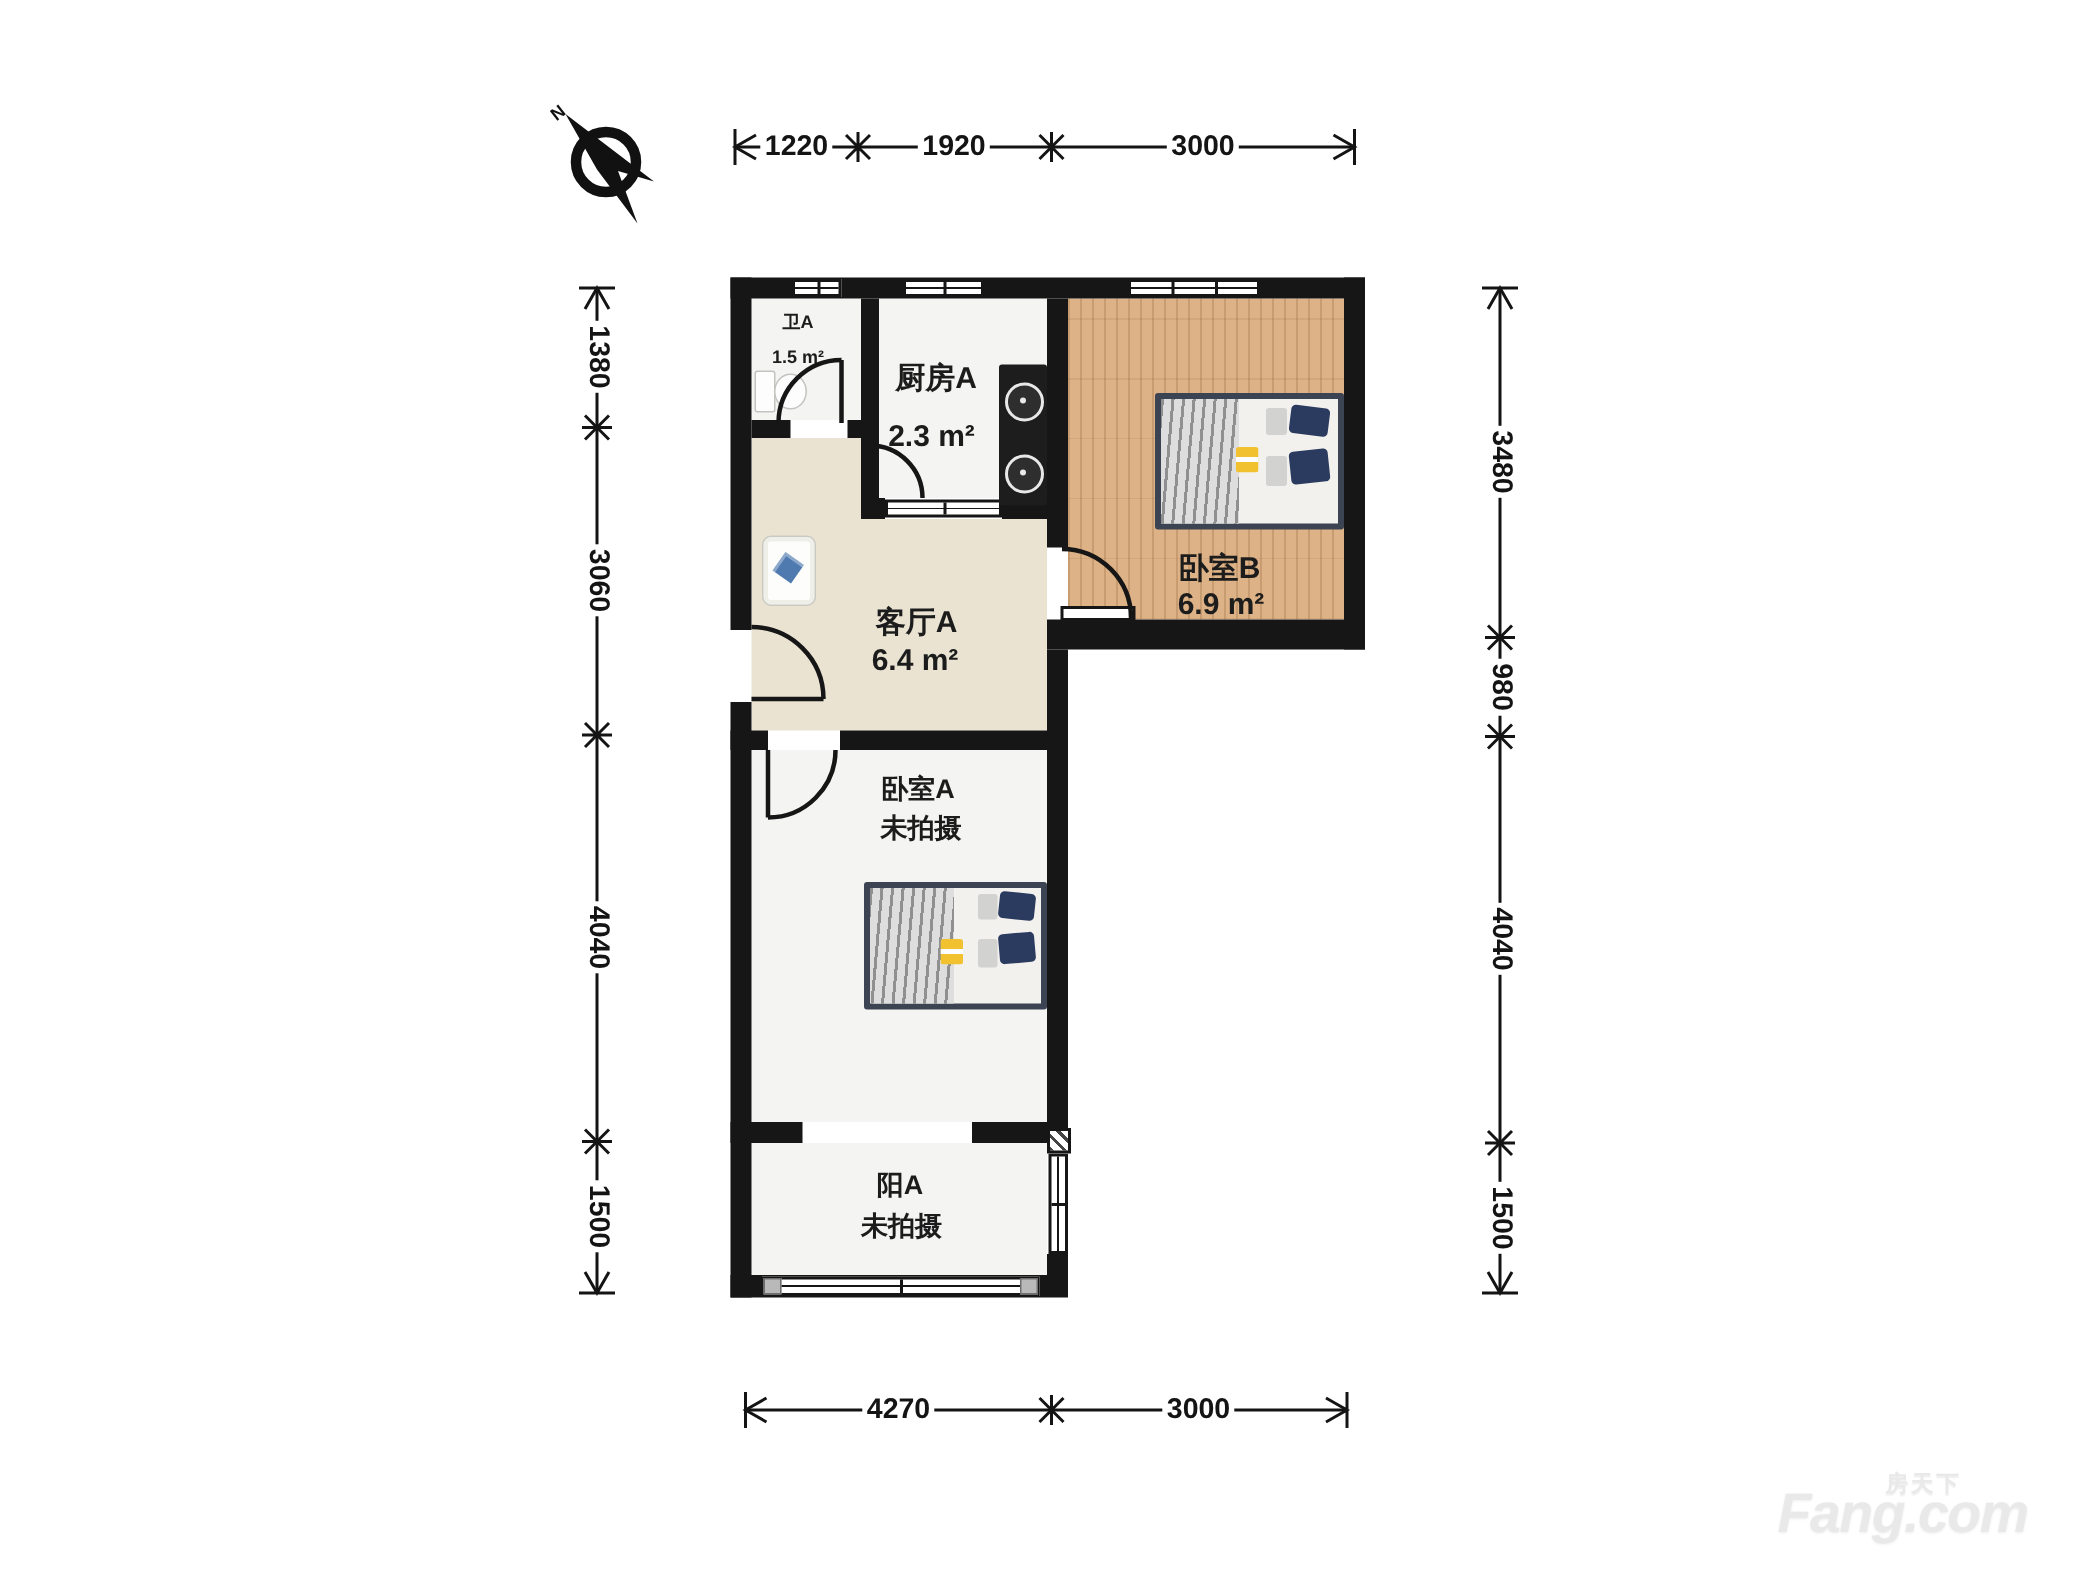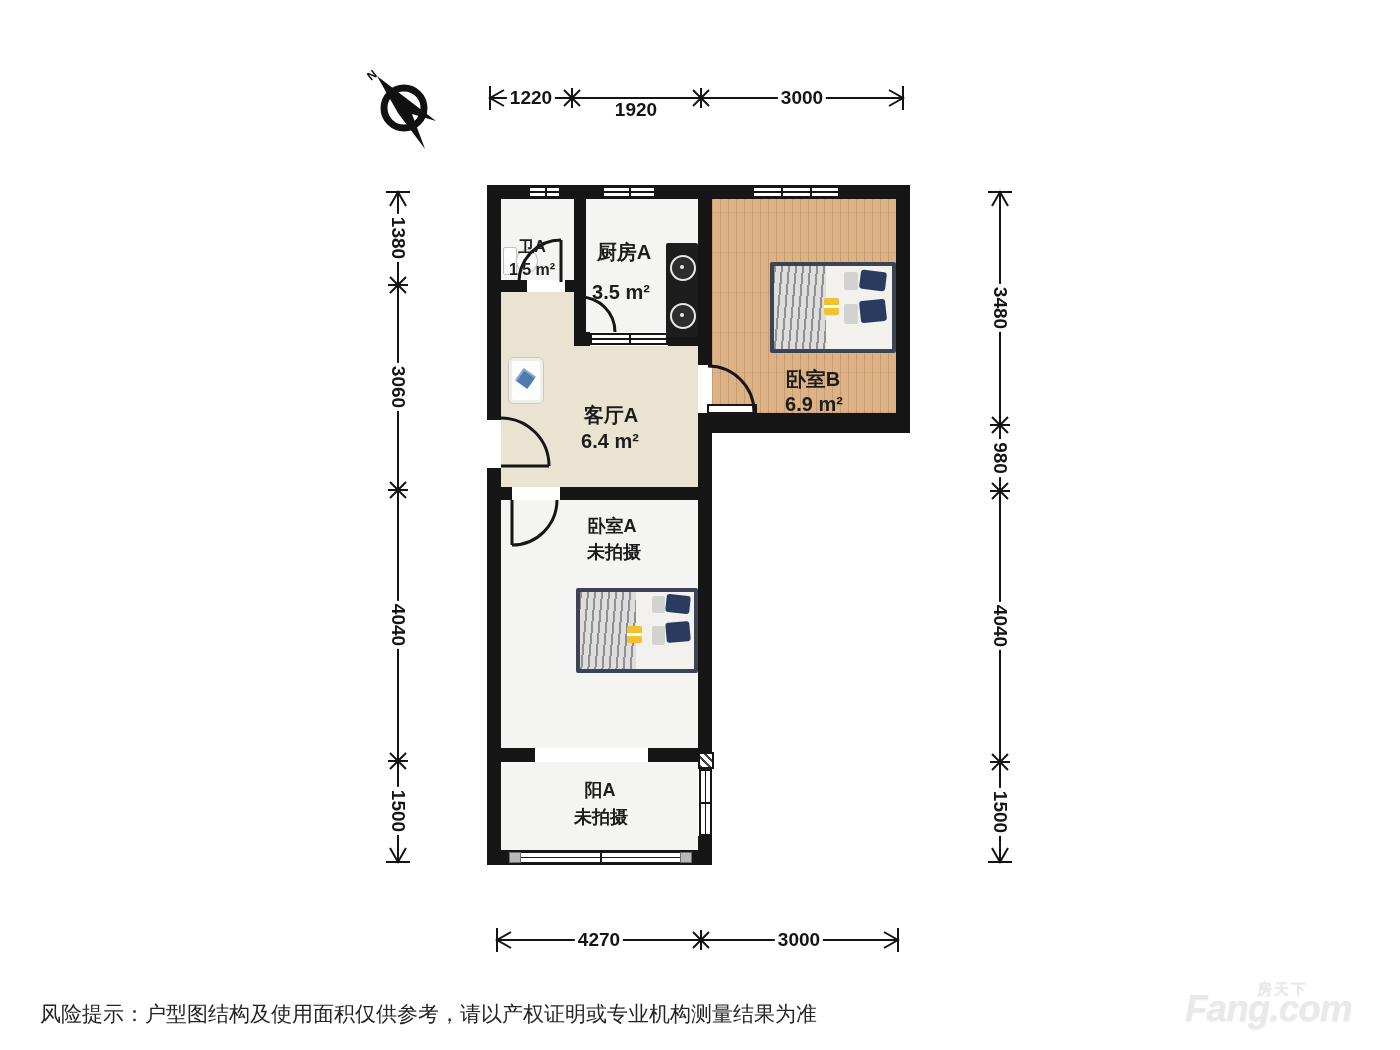--- a/index.html
+++ b/index.html
@@ -20,21 +20,21 @@
   .win-v{background-image:linear-gradient(90deg, transparent 0 42%, #161616 42% 58%, transparent 58%);}
   .win .div-v{position:absolute;top:0;bottom:0;width:2px;background:#161616;}
   .win .div-h{position:absolute;left:0;right:0;height:2px;background:#161616;}
   .cap{position:absolute;top:-1px;bottom:-1px;width:10px;background:#b9b9b9;border:1px solid #6e6e6e;}
   .hatch{position:absolute;background:#fff;border:2px solid #161616;box-sizing:border-box;
     background-image:repeating-linear-gradient(45deg,#444 0 2px,transparent 2px 6px);}
   
   .lbl{position:absolute;transform:translate(-50%,-50%);font-weight:bold;color:#1c1c1c;white-space:nowrap;}
   .lbl-lg{font-size:20px;}
   .lbl-md{font-size:18px;}
-  .lbl-sm{font-size:16px;margin-top:32px;}
+  .lbl-sm{font-size:12px;}
   
   .dim{position:absolute;transform:translate(-50%,-50%);font-size:19px;font-weight:bold;color:#141414;
        background:#fff;padding:0 3px;white-space:nowrap;}
   .dim-v{transform:translate(-50%,-50%) rotate(90deg);}
   
   .bedframe{position:absolute;background:#3c4353;border-radius:2px;}
   .mattress{position:absolute;background:#f2f1ee;}
   .blanket{position:absolute;background:#bcbcbc;
     background-image:repeating-linear-gradient(95deg, rgba(90,90,90,.45) 0 2px, rgba(255,255,255,.5) 2px 7px);}
   .pillow{position:absolute;background:#2b3a5f;border-radius:3px;}
@@ -199,51 +199,50 @@
       <path d="M 990,425 H 1010 M 992,417 L 1008,433 M 992,433 L 1008,417"></path>
       <path d="M 990,491 H 1010 M 992,483 L 1008,499 M 992,499 L 1008,483"></path>
       <path d="M 990,762 H 1010 M 992,754 L 1008,770 M 992,770 L 1008,754"></path>
     </g>
   </svg>
 
   <span class="lbl lbl-sm" style="left:532px;top:215px;">卫A</span>
   <span class="lbl lbl-sm" style="left:532px;top:238px;">1.5 m²</span>
 
   <span class="lbl lbl-lg" style="left:624px;top:252px;">厨房A</span>
-  <span class="lbl lbl-lg" style="left:621px;top:292px;">3.5 m²</span>
+  <span class="lbl lbl-lg" style="left:621px;top:292px;">2.3 m²</span>
 
   <span class="lbl lbl-lg" style="left:813px;top:379px;">卧室B</span>
   <span class="lbl lbl-lg" style="left:814px;top:404px;">6.9 m²</span>
 
   <span class="lbl lbl-lg" style="left:611px;top:415px;">客厅A</span>
   <span class="lbl lbl-lg" style="left:610px;top:441px;">6.4 m²</span>
 
   <span class="lbl lbl-md" style="left:612px;top:526px;">卧室A</span>
   <span class="lbl lbl-md" style="left:614px;top:552px;">未拍摄</span>
 
   <span class="lbl lbl-md" style="left:600px;top:790px;">阳A</span>
   <span class="lbl lbl-md" style="left:601px;top:817px;">未拍摄</span>
 
   <span class="dim" style="left:531px;top:98px;">1220</span>
-  <span class="dim" style="left:636px;top:110px;">1920</span>
+  <span class="dim" style="left:636px;top:98px;">1920</span>
   <span class="dim" style="left:802px;top:98px;">3000</span>
 
   <span class="dim dim-v" style="left:398px;top:238px;">1380</span>
   <span class="dim dim-v" style="left:398px;top:387px;">3060</span>
   <span class="dim dim-v" style="left:398px;top:625px;">4040</span>
   <span class="dim dim-v" style="left:398px;top:811px;">1500</span>
 
   <span class="dim dim-v" style="left:1000px;top:308px;">3480</span>
   <span class="dim dim-v" style="left:1000px;top:458px;">980</span>
   <span class="dim dim-v" style="left:1000px;top:626px;">4040</span>
   <span class="dim dim-v" style="left:1000px;top:812px;">1500</span>
 
   <span class="dim" style="left:599px;top:940px;">4270</span>
   <span class="dim" style="left:799px;top:940px;">3000</span>
 
-  <div class="disclaimer">风险提示：户型图结构及使用面积仅供参考，请以产权证明或专业机构测量结果为准</div>
 
   <div class="fang">
     <span class="cn">房天下</span>
     <span class="en">Fang.com</span>
   </div>
 
 </div>
 
 </body></html>

